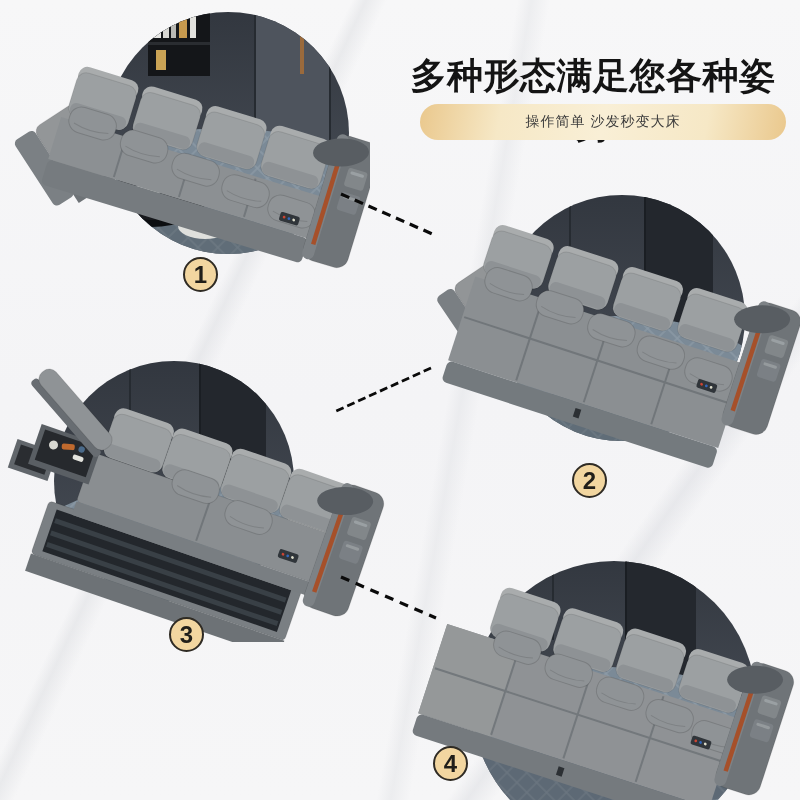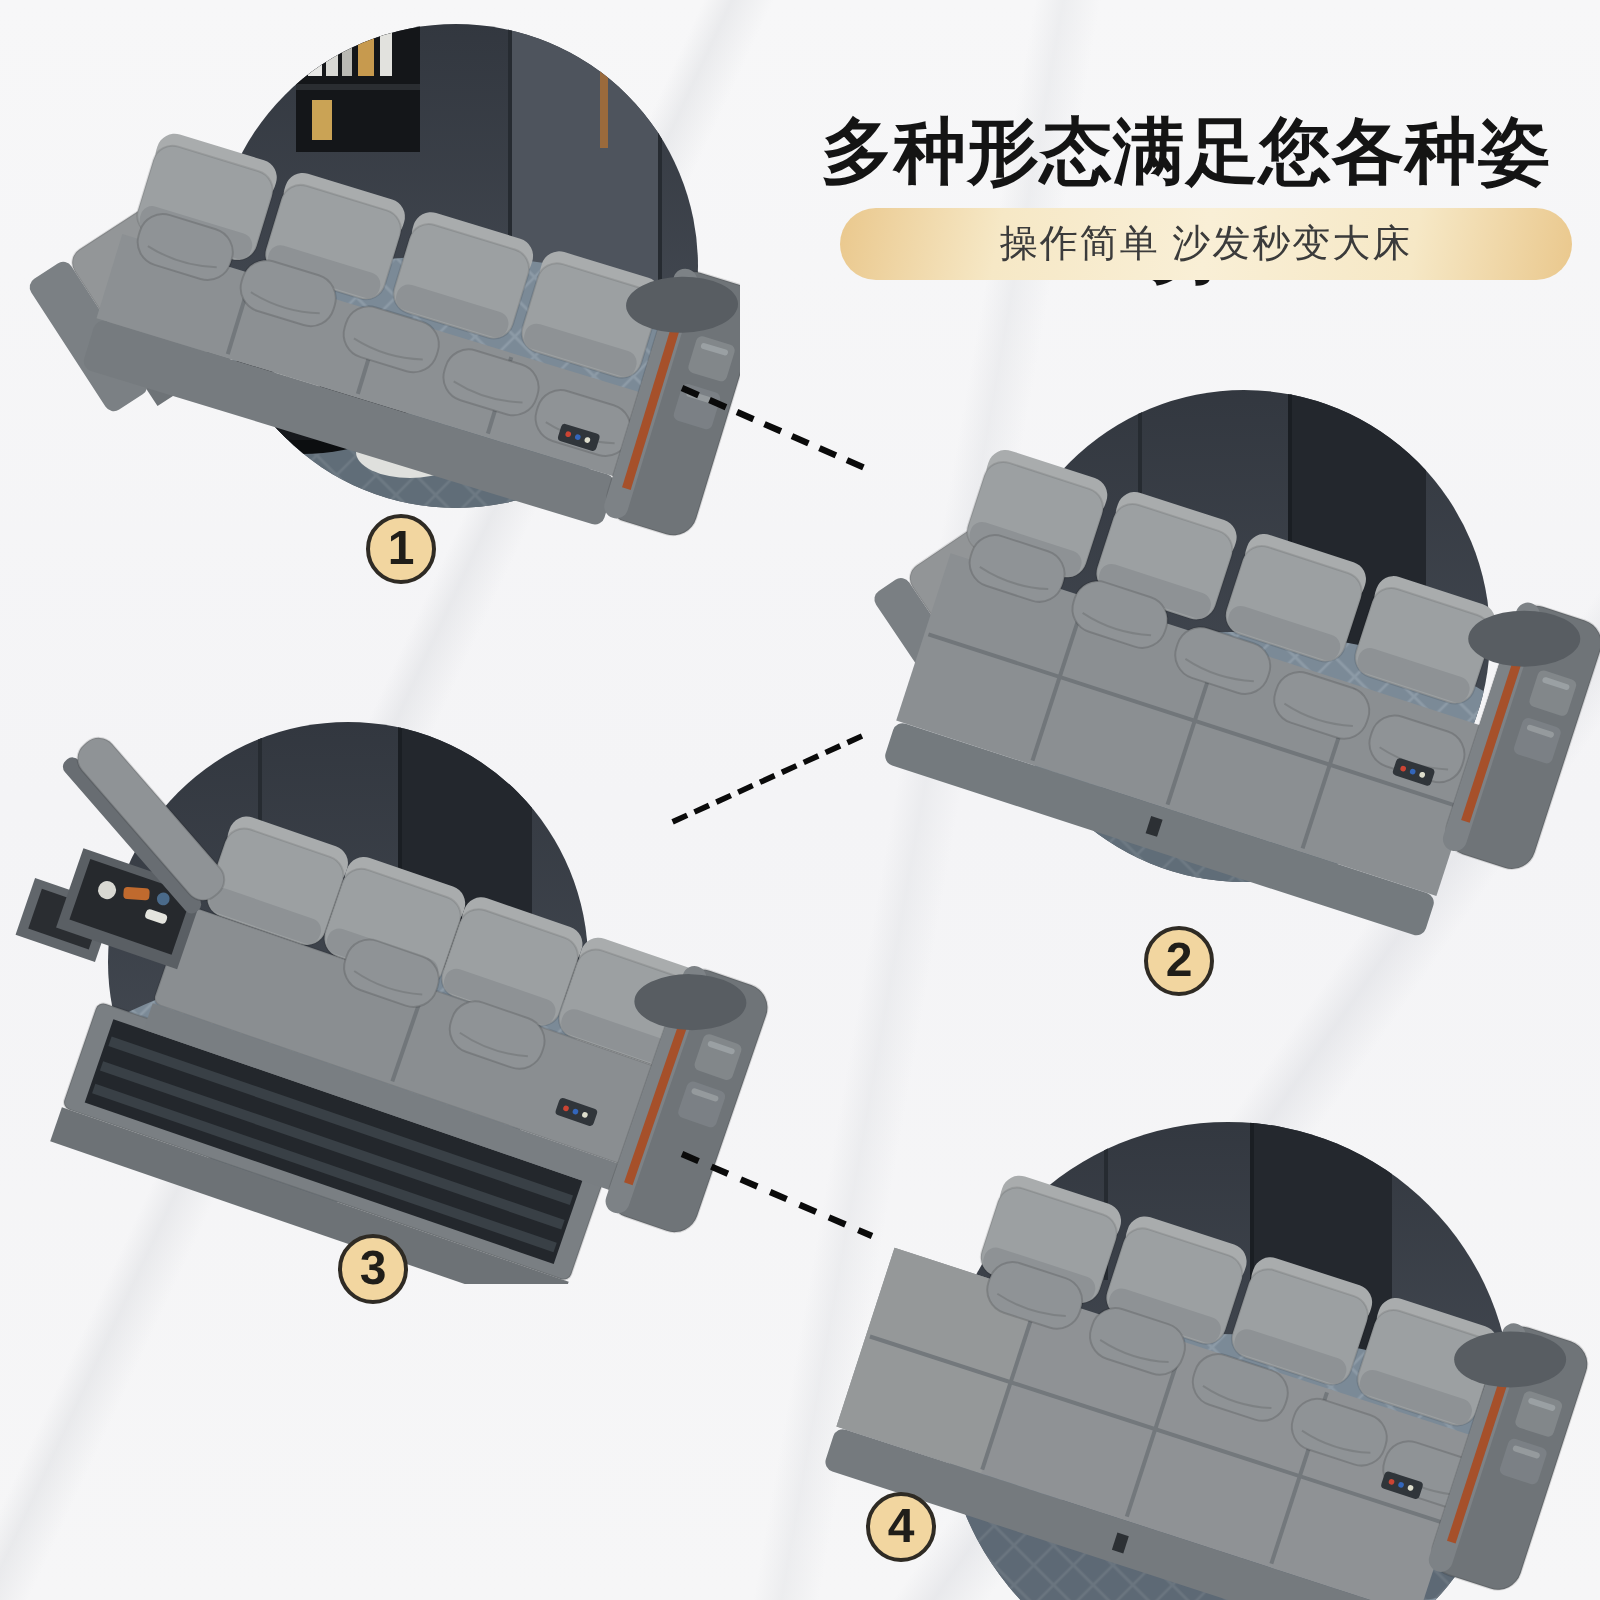--- a/index.html
+++ b/index.html
@@ -30,21 +30,21 @@
     color: #141414;
   }
 
   .subtitle-pill {
     position: absolute;
     left: 420px; top: 104px;
     width: 366px; height: 36px;
     border-radius: 18px;
     background: linear-gradient(100deg, #eac88d 0%, #f6e8c6 22%, #f9efd6 50%, #f6e8c6 78%, #eac88d 100%);
     color: #3b3b3b;
-    font-size: 19px;
+    font-size: 14px;
     letter-spacing: 1px;
     display: flex;
     align-items: center;
     justify-content: center;
   }
 
   .scene { position: absolute; }
 
   .step-badge {
     position: absolute;

